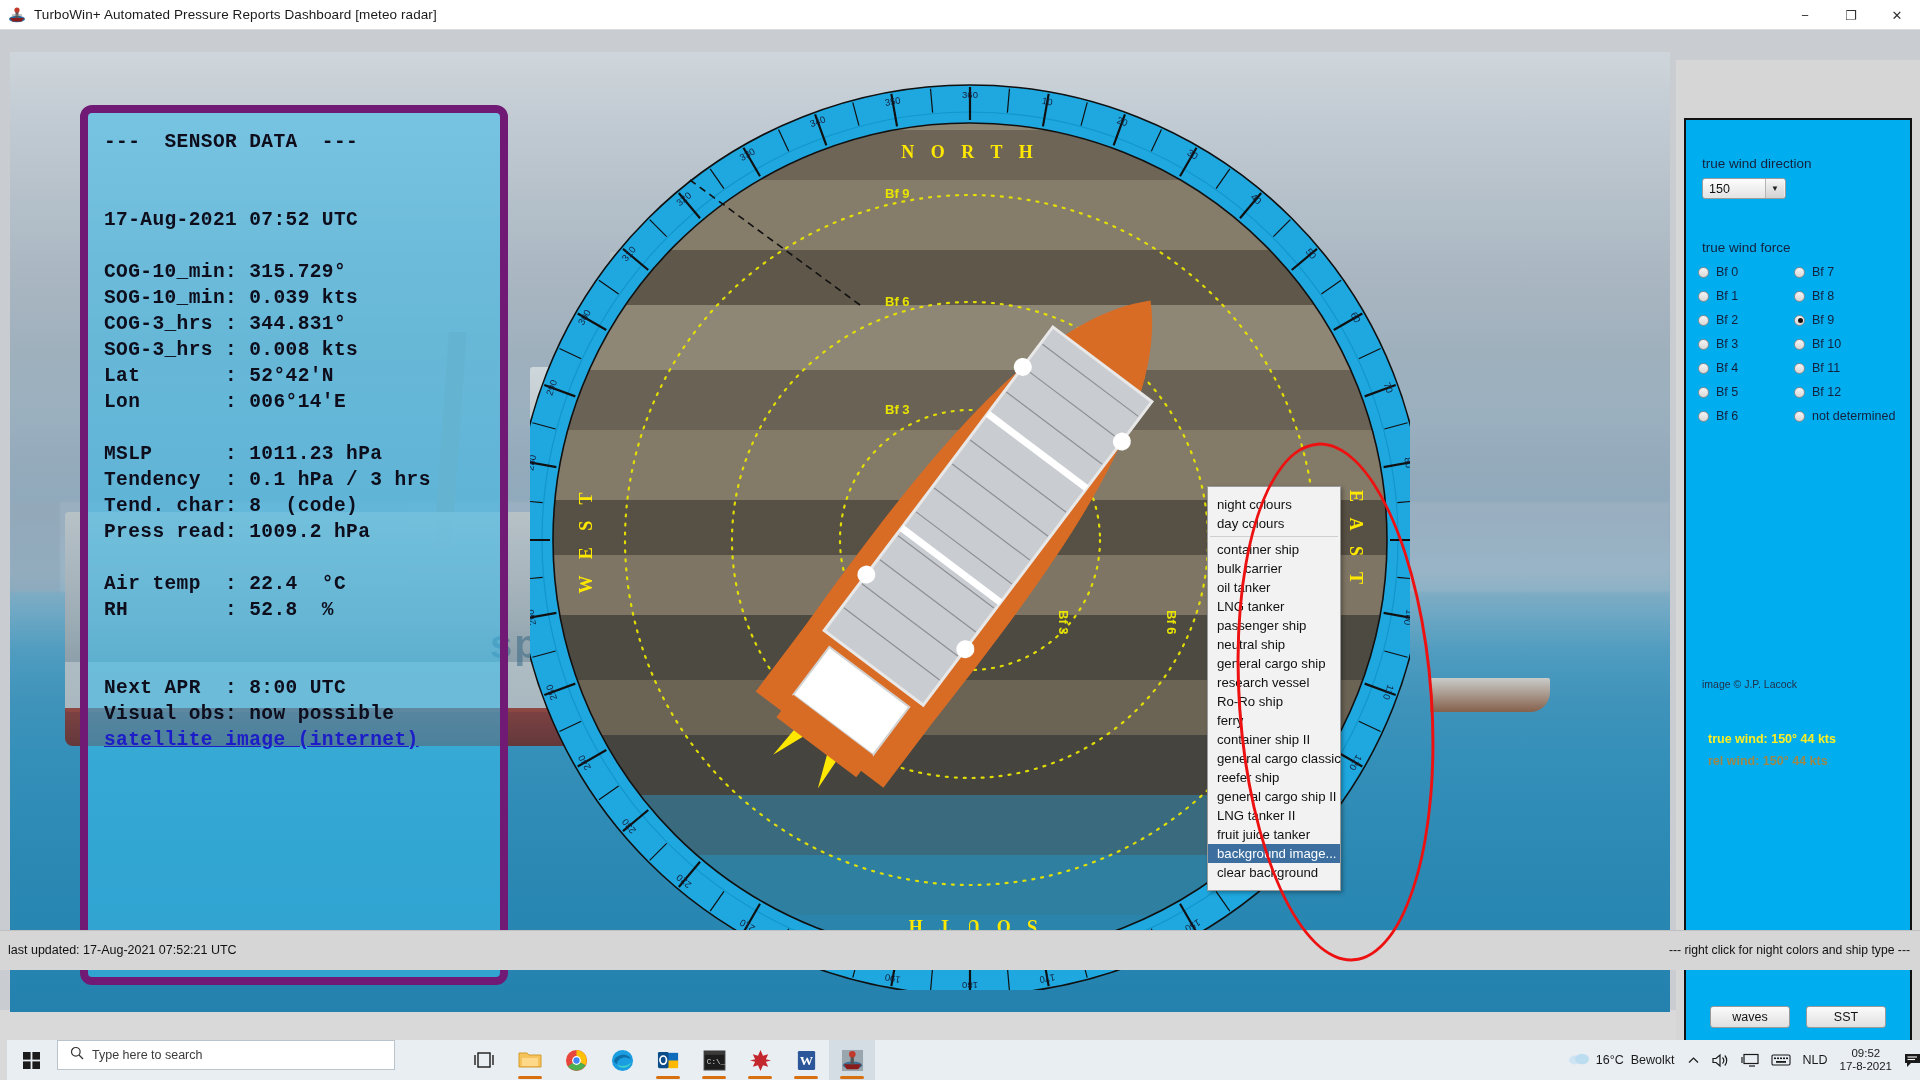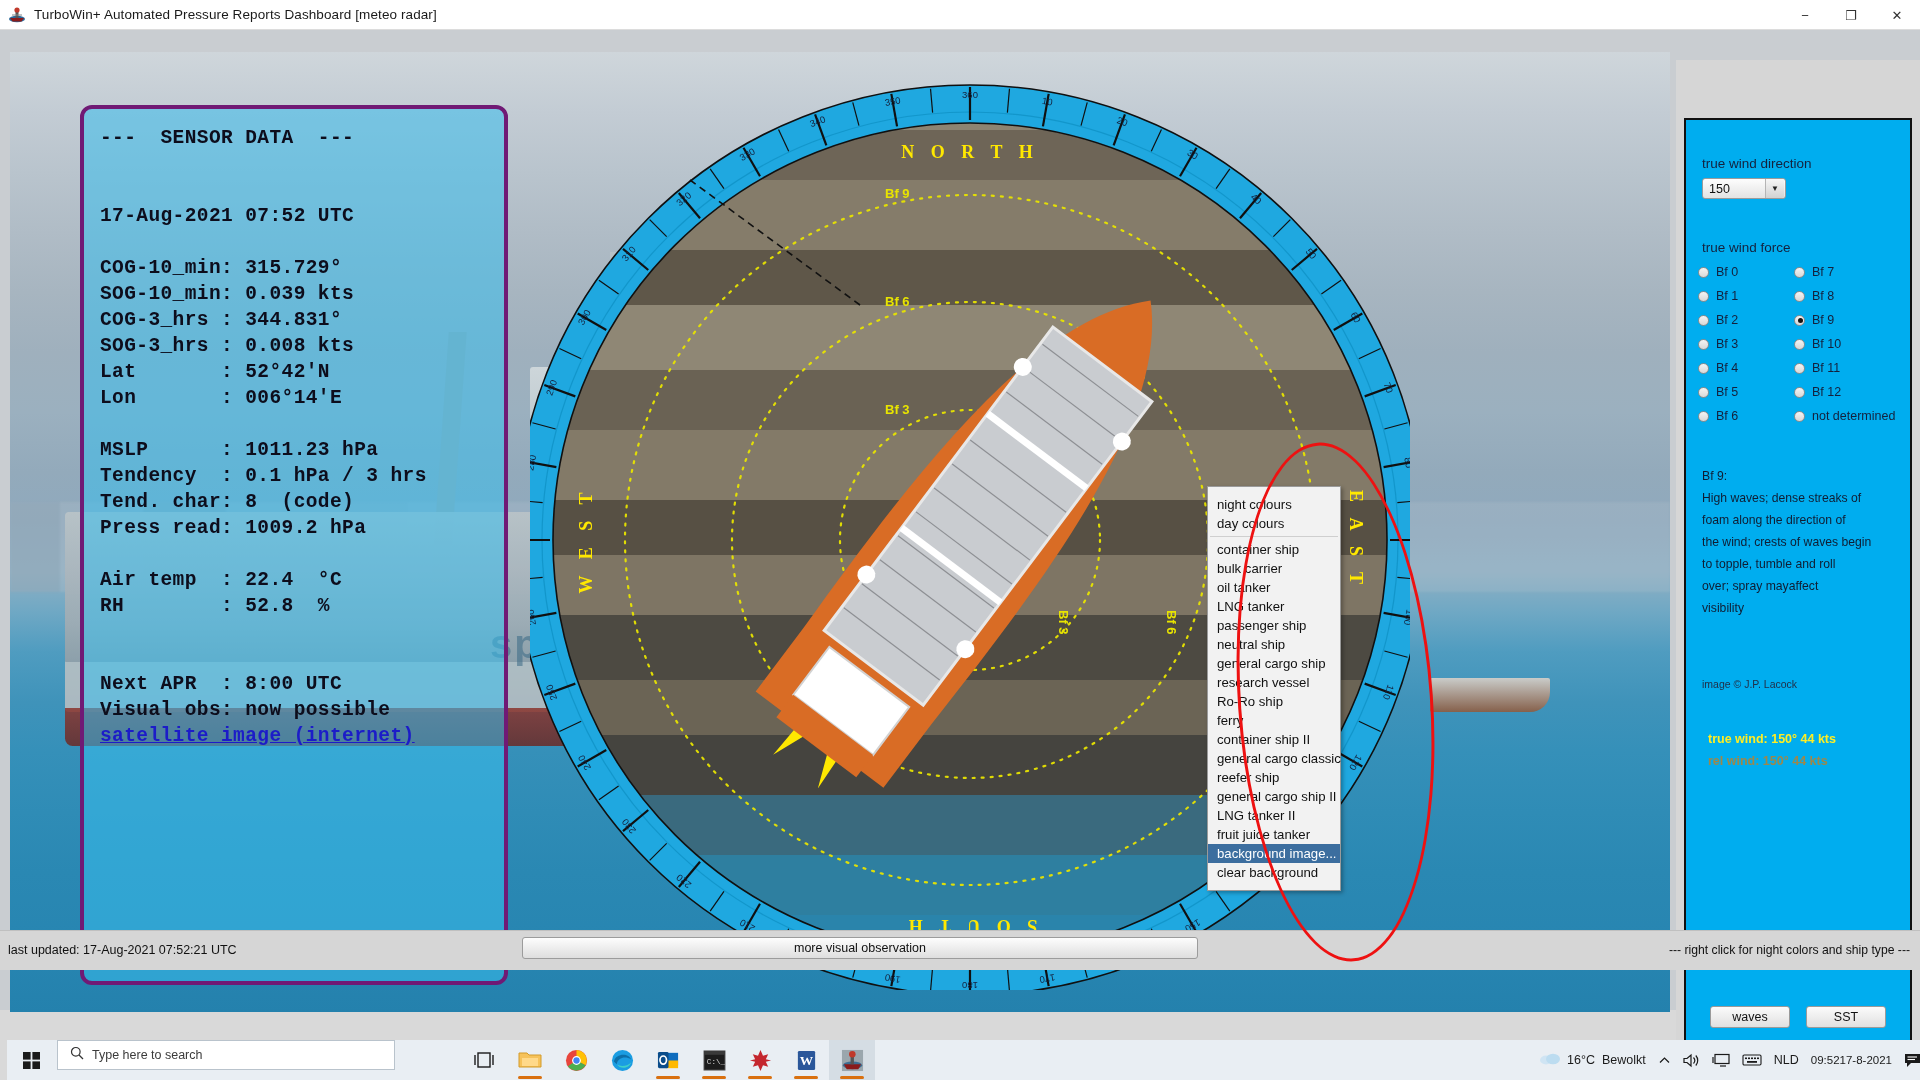--- a/index.html
+++ b/index.html
@@ -114,21 +114,21 @@
   #photo .smallboat {
     position:absolute; right:120px; bottom:300px; width:120px; height:34px;
     background:linear-gradient(to bottom,#d8d2cb,#8e5b3f);
     border-radius:2px 2px 20px 2px; opacity:.9;
   }
 
   
   #sensor-panel {
     position:absolute; left:80px; top:75px; width:428px; height:880px;
     background:rgba(56,190,236,0.55);
-    border:4px solid #701a75; border-radius:12px;
+    border:8px solid #701a75; border-radius:12px;
     padding:16px 16px 0 16px;
     font-family:"Liberation Mono", monospace;
     color:#0d0d1c;
     font-size:19.5px; line-height:26px; font-weight:bold;
     letter-spacing:0.4px;
     white-space:pre;
     overflow:hidden;
   }
   #sensor-link {
     color:#1c1cc8; text-decoration:underline; cursor:pointer;
@@ -259,21 +259,21 @@
   .tb-icon.active:after {
     content:""; position:absolute; bottom:1px; left:11px; width:24px; height:3px;
     background:#d9700f; border-radius:2px;
   }
   .tb-icon.current { background:#d5dde4; }
   #tray {
     margin-left:auto; display:flex; align-items:center; height:40px;
     font-size:12.5px; color:#1a1a1a;
   }
   #tray > * { margin:0 6px; display:flex; align-items:center; }
-  #clock { flex-direction:row; line-height:13px; font-size:11.5px; text-align:center; }
+  #clock { flex-direction:column; line-height:13px; font-size:11.5px; text-align:center; }
 </style>
 </head>
 <body>
 
 <div id="titlebar">
   <span id="app-icon">
     <svg width="18" height="18" viewBox="0 0 18 18">
       <ellipse cx="9" cy="13" rx="8" ry="3.2" fill="#2b6a9b"></ellipse>
       <path d="M2 12 L16 12 L13.5 15.5 L4.5 15.5 Z" fill="#8a1b1b"></path>
       <rect x="7.5" y="5" width="3" height="7" fill="#555"></rect>
@@ -624,48 +624,38 @@
         <div class="radio-row">
             <span class="radio"></span>
             <span>Bf 6</span>
           </div>
         <div class="radio-row">
             <span class="radio"></span>
             <span>not determined</span>
           </div>
       </div>
 
-      <div id="bf-desc">
-        <div class="ln">Bf 9:</div>
-        <div class="ln">High waves; dense streaks of</div>
-        <div class="ln">foam along the direction of</div>
-        <div class="ln">the wind; crests of waves begin</div>
-        <div class="ln">to topple, tumble and roll</div>
-        <div class="ln">over; spray mayaffect</div>
-        <div class="ln">visibility</div>
-      </div>
 
       <div id="bf-credit">image © J.P. Lacock</div>
 
       <div id="wind-read">
         <div id="tw-line">true wind: 150° 44 kts</div>
         <div id="rw-line">rel wind: 150° 44 kts</div>
       </div>
 
       <div class="mdi-btn" id="btn-waves">waves</div>
       <div class="mdi-btn" id="btn-sst">SST</div>
     </div>
   </div>
 
   <div id="statusbar">
     <div id="last-updated">
       <span>last updated:</span>
       <span>17-Aug-2021 07:52:21 UTC</span>
     </div>
-    <div id="more-vis-btn">more visual observation</div>
     <div id="rc-hint">--- right click for night colors and ship type ---</div>
   </div>
 </div>
 
 <div id="taskbar">
   <div id="start-btn">
     <svg width="17" height="17" viewBox="0 0 17 17">
       <rect x="0" y="0" width="7.6" height="7.6" fill="#1b1b1b"></rect>
       <rect x="9.4" y="0" width="7.6" height="7.6" fill="#1b1b1b"></rect>
       <rect x="0" y="9.4" width="7.6" height="7.6" fill="#1b1b1b"></rect>

